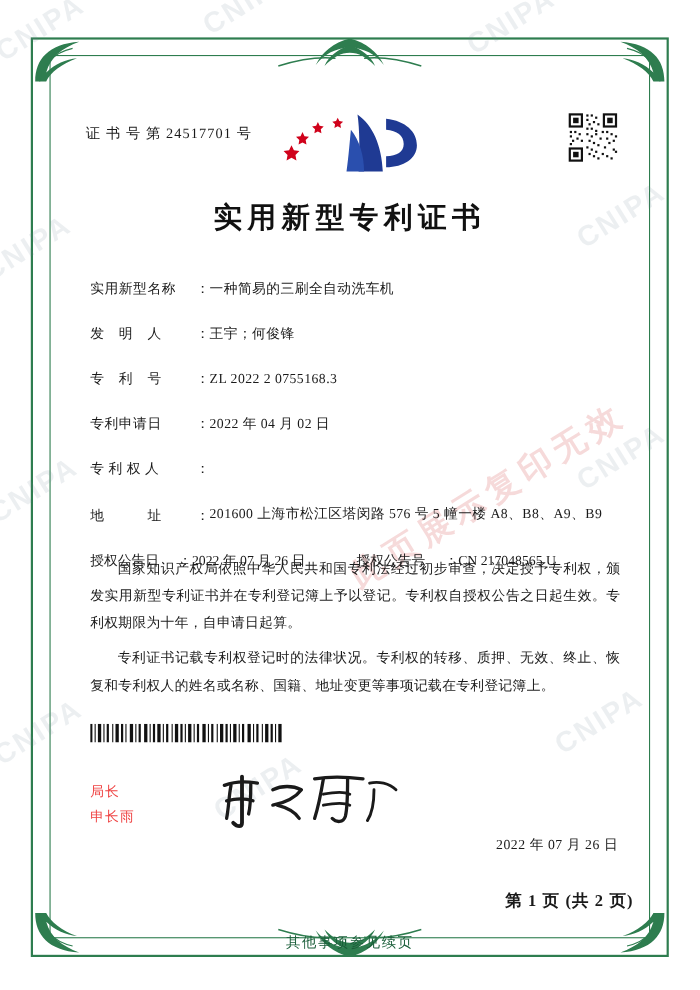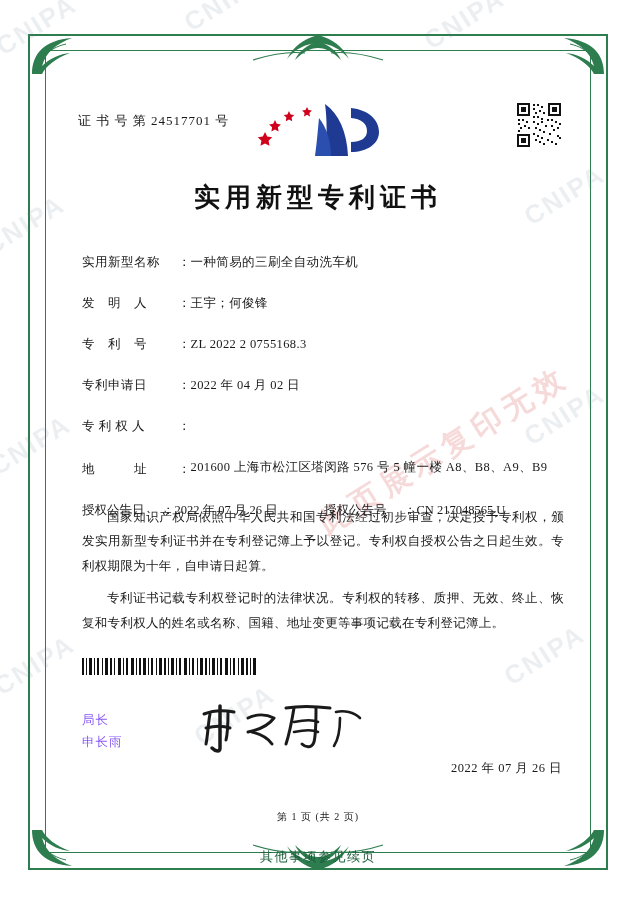--- a/index.html
+++ b/index.html
@@ -204,21 +204,21 @@
     top: 598px;
     width: 175px;
     height: 17px;
   }
 
   .sign-block {
     position: absolute;
     left: 22px;
     top: 650px;
     font-size: 12.5px;
-    color: #8b5cf6;
+    color: #ef4444;
     line-height: 1.75;
     letter-spacing: 1px;
   }
 
   .signature {
     position: absolute;
     left: 130px;
     top: 638px;
     width: 180px;
     height: 56px;
@@ -231,24 +231,25 @@
     font-size: 12.5px;
     letter-spacing: 0.5px;
     color: #1a1a1a;
   }
 
   .page-no {
     position: absolute;
     left: 0;
     right: 0;
     top: 750px;
-    text-align: center;
-    font-size: 10px;
+    text-align: right;
+    font-size: 15px;
     color: #1a1a1a;
     letter-spacing: 1px;
+    font-weight: bold;
   }
 
   .footnote {
     position: absolute;
     left: 0;
     right: 0;
     top: 788px;
     text-align: center;
     font-size: 13px;
     color: #1b5e3a;

